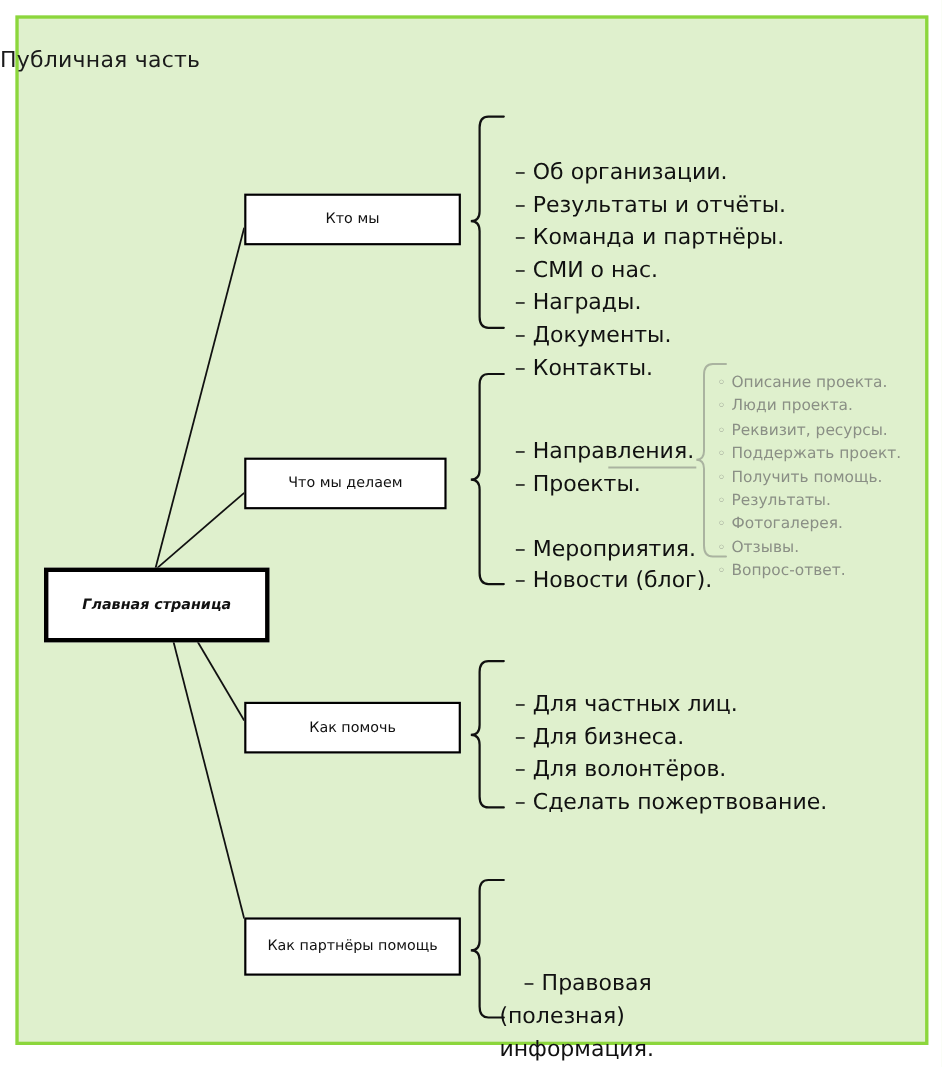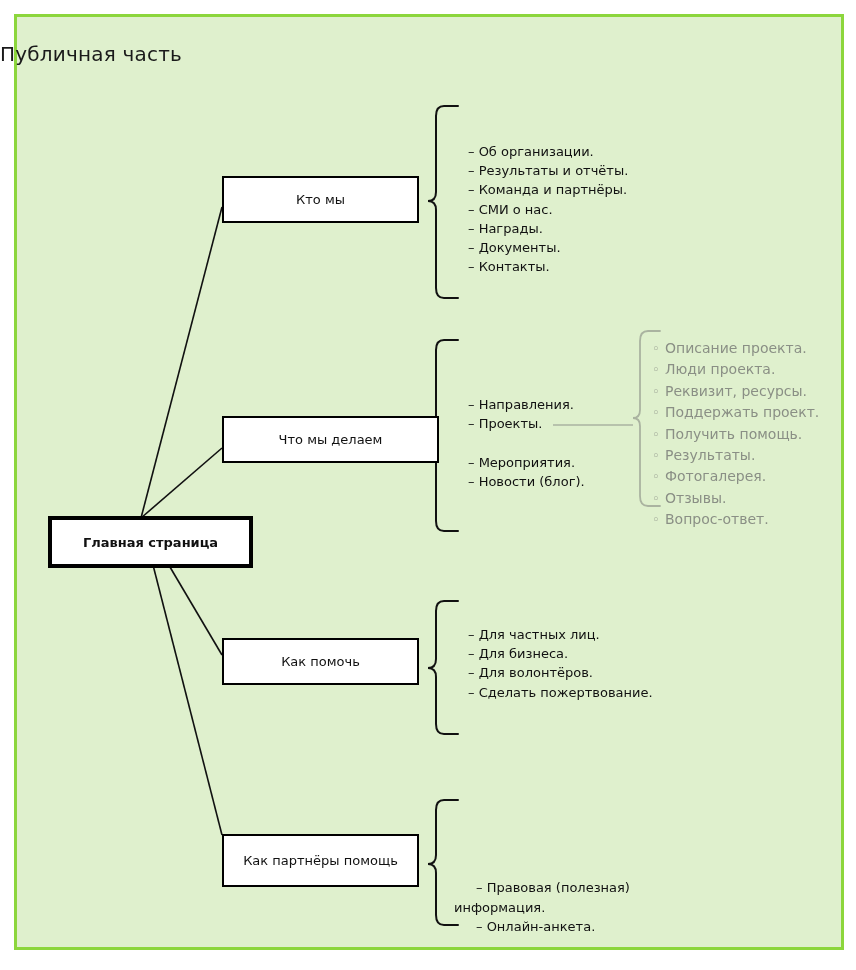--- a/index.html
+++ b/index.html
@@ -58,21 +58,21 @@
     text-align: center;
   }
 
   .node-box.root {
     border-width: 4px;
     font-weight: bold;
   }
 
   .leaf-list {
     position: absolute;
-    font-size: 13px;
+    font-size: 20px;
     color: #111111;
     line-height: 1.48;
     white-space: nowrap;
   }
 
   .leaf-list .leaf-item {
     display: block;
   }
 
   .leaf-list .leaf-item.spacer-before {
@@ -140,33 +140,33 @@
   </g>
   <g stroke="#aab3a0" stroke-width="1.6" fill="none">
     <line x1="553" y1="425" x2="633" y2="425"></line>
   </g>
 </svg>
 
 <div class="node-box" style="left:222px; top:176px; width:197px; height:47px;">
   <span>Кто мы</span>
 </div>
 
-<div class="node-box" style="left:222px; top:416px; width:217px; height:47px;">
+<div class="node-box" style="left:222px; top:416px; width:184px; height:47px;">
   <span>Что мы делаем</span>
 </div>
 
 <div class="node-box" style="left:222px; top:638px; width:197px; height:47px;">
   <span>Как помочь</span>
 </div>
 
 <div class="node-box" style="left:222px; top:834px; width:197px; height:53px;">
   <span>Как партнёры помощь</span>
 </div>
 
-<div class="node-box root" style="left:48px; top:516px; width:205px; height:52px;">
+<div class="node-box root" style="left:40px; top:516px; width:205px; height:68px;font-style:italic;">
   <span>Главная страница</span>
 </div>
 
 <div class="leaf-list" id="leaf-list-who-we-are" style="left:468px; top:142px;">
   <span class="leaf-item">– Об организации.</span>
   <span class="leaf-item">– Результаты и отчёты.</span>
   <span class="leaf-item">– Команда и партнёры.</span>
   <span class="leaf-item">– СМИ о нас.</span>
   <span class="leaf-item">– Награды.</span>
   <span class="leaf-item">– Документы.</span>

